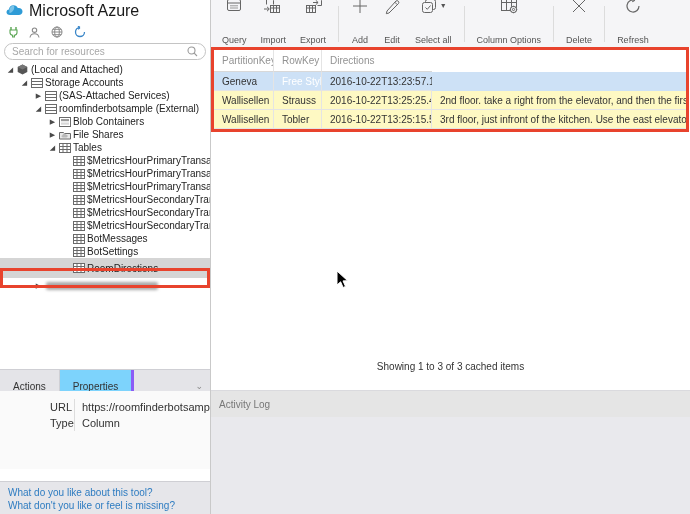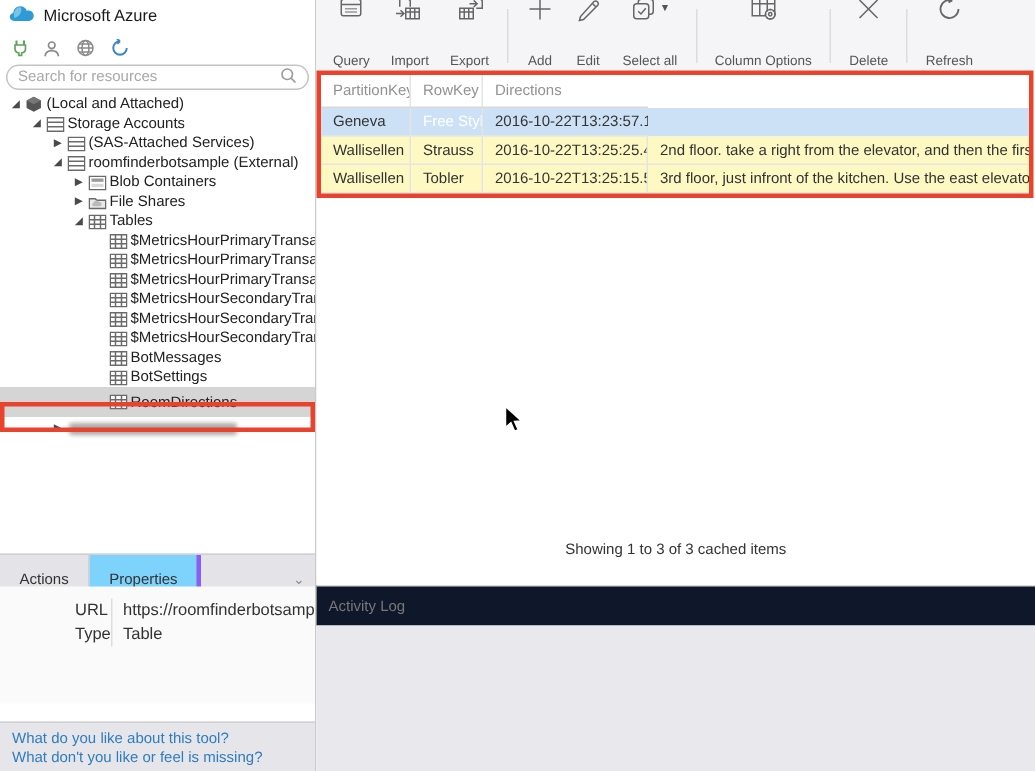--- a/index.html
+++ b/index.html
@@ -2,21 +2,21 @@
 <html><head>
 <meta charset="utf-8">
 <style>
   * { margin:0; padding:0; box-sizing:border-box; }
   html,body { width:690px; height:514px; }
   body { position:relative; font-family:"Liberation Sans",sans-serif; background:#fff; overflow:hidden; color:#222; }
 
   
   #sidebar { position:absolute; left:0; top:0; width:211px; height:514px; background:#fff; border-right:1px solid #c9c9c9; }
   .sb-header { height:22px; display:flex; align-items:center; gap:6px; padding-left:6px; }
-  .sb-title { font-size:11px; color:#1a1a1a; }
+  .sb-title { font-size:16px; color:#1a1a1a; }
   .sb-icons { display:flex; align-items:center; gap:11px; padding:5px 0 3px 9px; height:18px; }
   .sb-icons svg { display:block; }
   .sb-search { margin:3px 4px 0 4px; height:17px; border:1px solid #c4c4c4; border-radius:9px; display:flex; align-items:center; padding:0 7px; background:#fff; }
   .sb-search input { border:none; outline:none; flex:1; font-size:10px; color:#333; font-family:"Liberation Sans",sans-serif; background:transparent; }
   .sb-search input::placeholder { color:#a8a8a8; }
 
   .tree { position:absolute; top:63px; left:0; width:210px; height:242px; overflow:hidden; }
   .tree-row { height:13px; display:flex; align-items:center; font-size:10px; color:#222; white-space:nowrap; overflow:hidden; }
   .tree-row.selected { background:#d5d5d5; }
   .disc { width:11px; flex:0 0 11px; text-align:center; font-size:7px; color:#4a4a4a; line-height:13px; }
@@ -58,21 +58,21 @@
   .thead .tcell { border-bottom:1px solid #d8d8d8; }
   .tbody-row { height:19px; color:#333; background:#fef9c3; }
   .tbody-row.sel { background:#cde1f6; }
   .tbody-row.sel .cell-white { color:#fff; }
   .tcell { display:flex; align-items:center; padding-left:8px; white-space:nowrap; overflow:hidden; border-right:1px solid #e4e4e4; }
   .tcell:last-child { border-right:none; }
   .tbody-row .tcell { border-bottom:1px solid #e4e4e4; }
 
   .status { position:absolute; top:361px; left:0; width:479px; text-align:center; font-size:10px; color:#333; }
 
-  .activity-header { position:absolute; top:390px; left:0; width:479px; height:27px; background:#0f172a; border-top:1px solid #dadade; display:flex; align-items:center; padding-left:8px; font-size:10px; color:#777; }
+  .activity-header { position:absolute; top:390px; left:0; width:479px; height:27px; background:#e5e5e5; border-top:1px solid #dadade; display:flex; align-items:center; padding-left:8px; font-size:10px; color:#777; }
   .activity-body { position:absolute; top:417px; left:0; width:479px; height:97px; background:#e9e9ed; }
 
   #cursor { position:absolute; left:336px; top:270px; z-index:30; pointer-events:none; }
 </style>
 </head>
 <body>
 
 <div id="sidebar">
   <div class="sb-header">
     <span>
@@ -289,21 +289,21 @@
     <div class="tab-chevron">⌄</div>
   </div>
 
   <div class="sb-props">
     <div class="prop-row">
       <span class="prop-label">URL</span>
       <span class="prop-value">https://roomfinderbotsample.table.core.windc</span>
     </div>
     <div class="prop-row">
       <span class="prop-label">Type</span>
-      <span class="prop-value">Table</span>
+      <span class="prop-value">Column</span>
     </div>
   </div>
 
   <div class="sb-feedback">
     <a href="#">What do you like about this tool?</a>
     <a href="#">What don't you like or feel is missing?</a>
   </div>
 </div>
 
 <div id="main">

